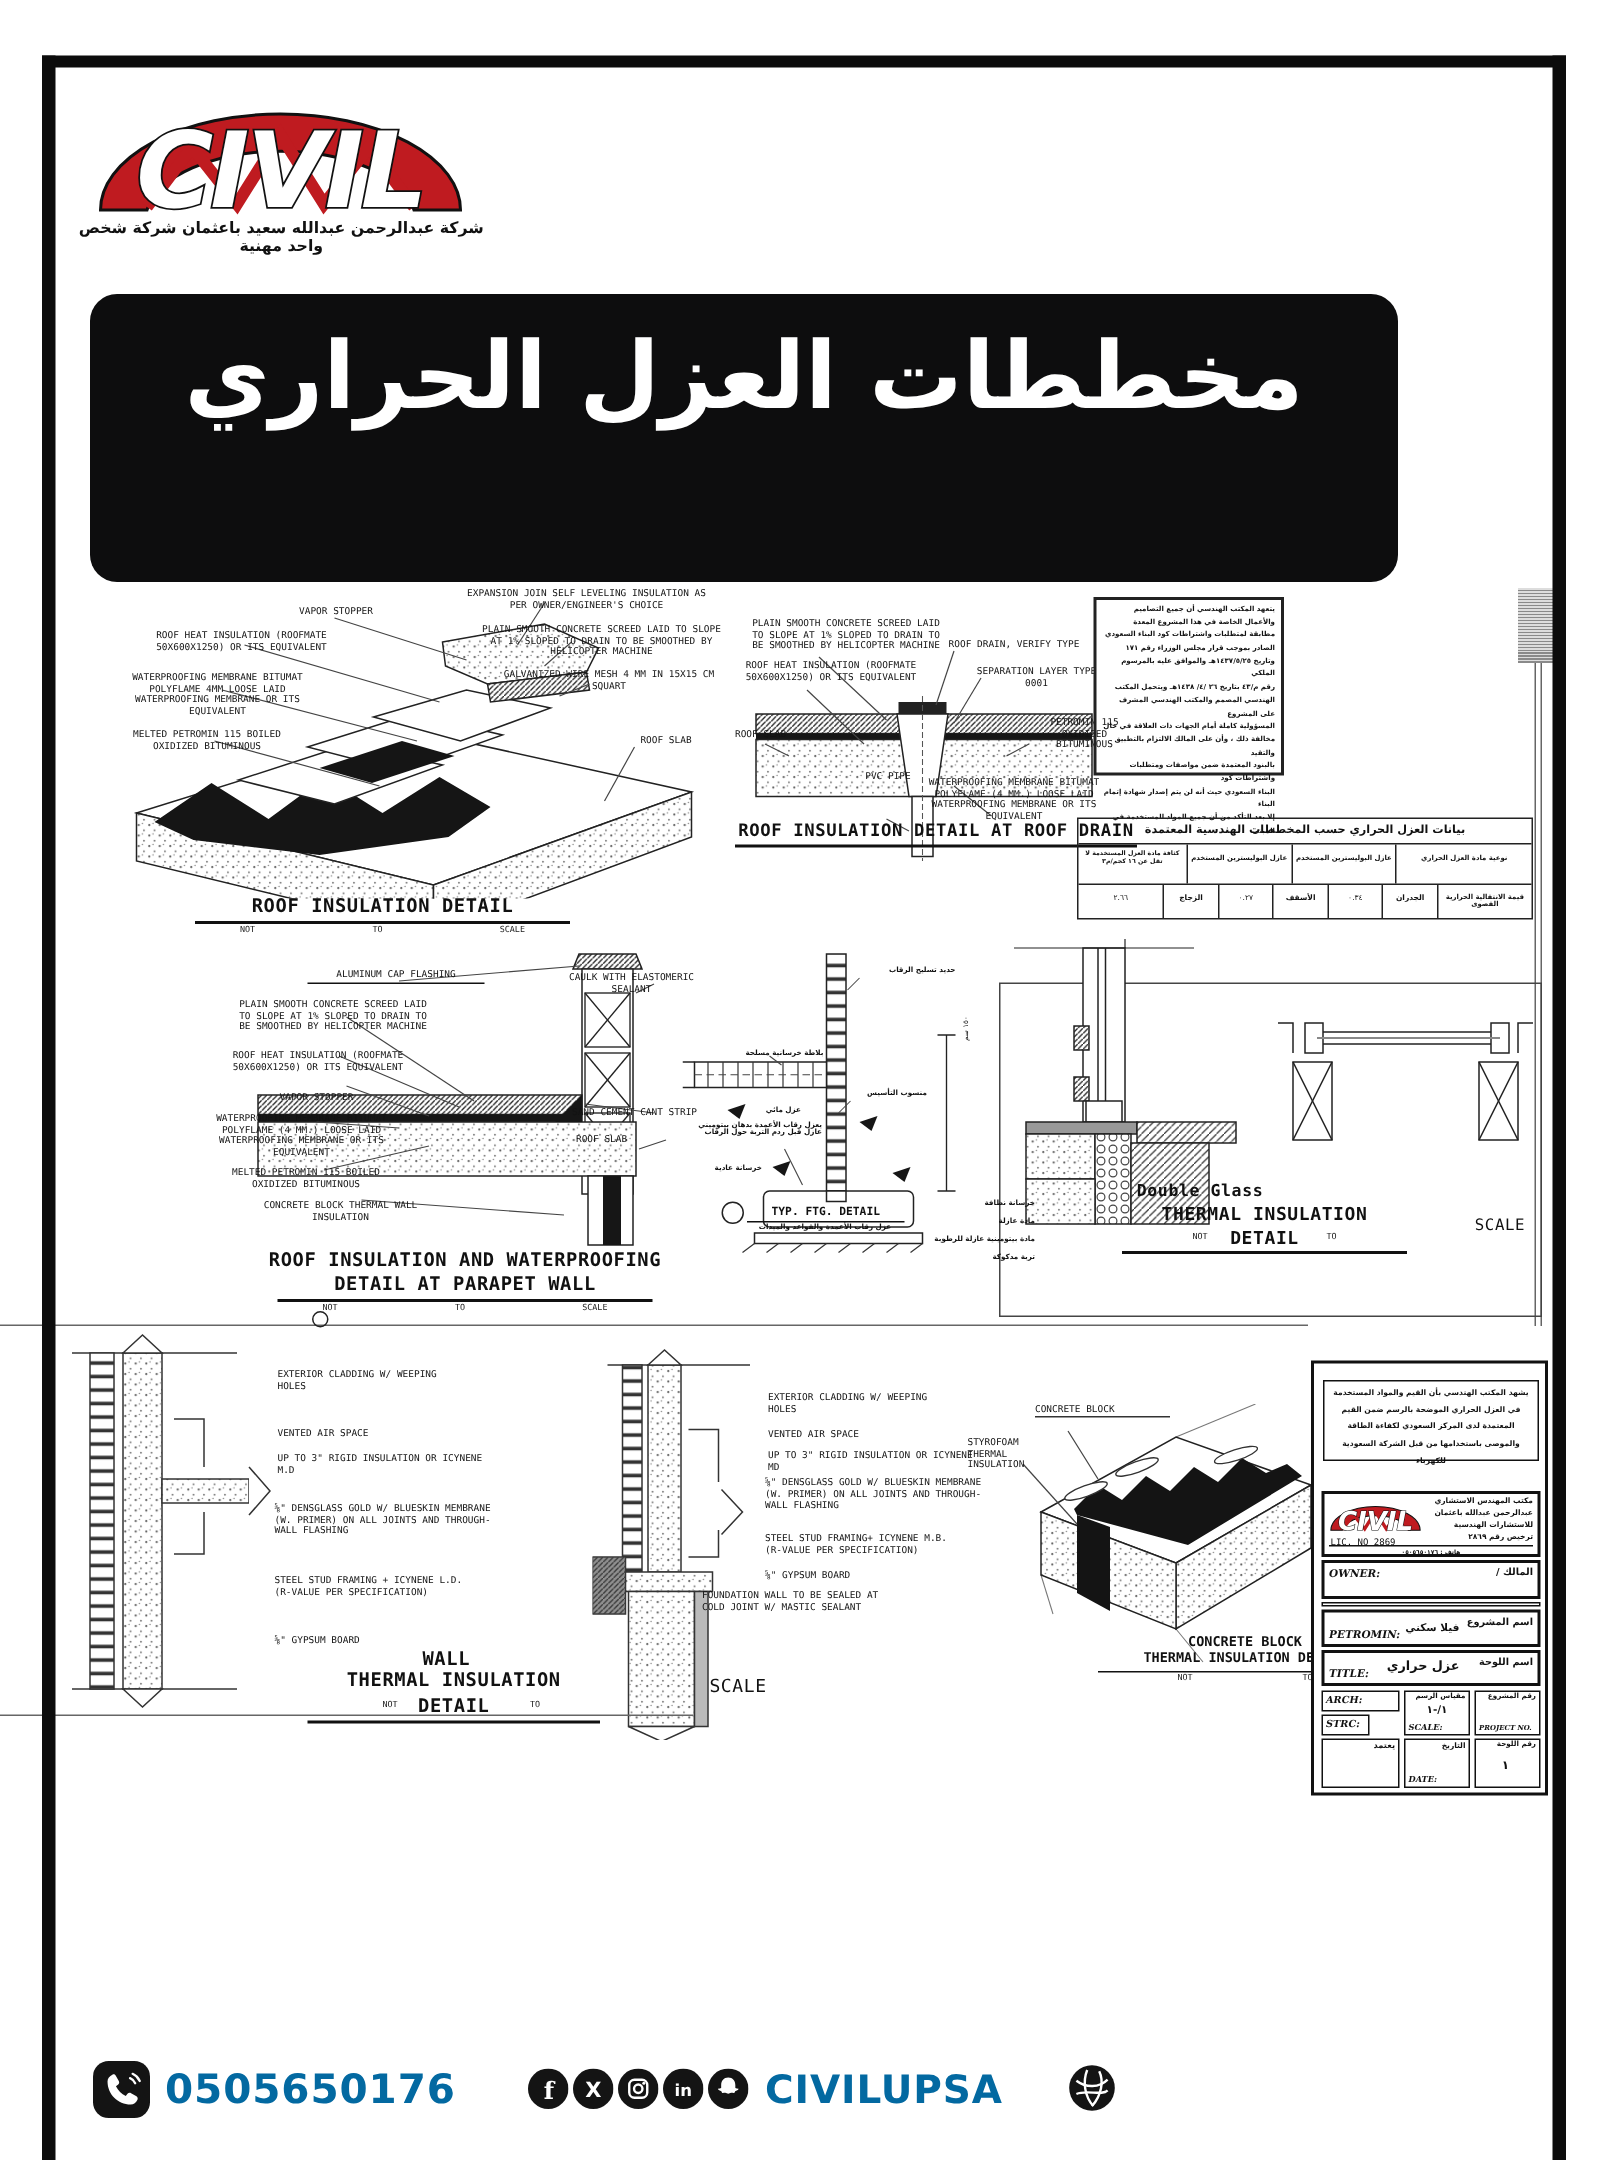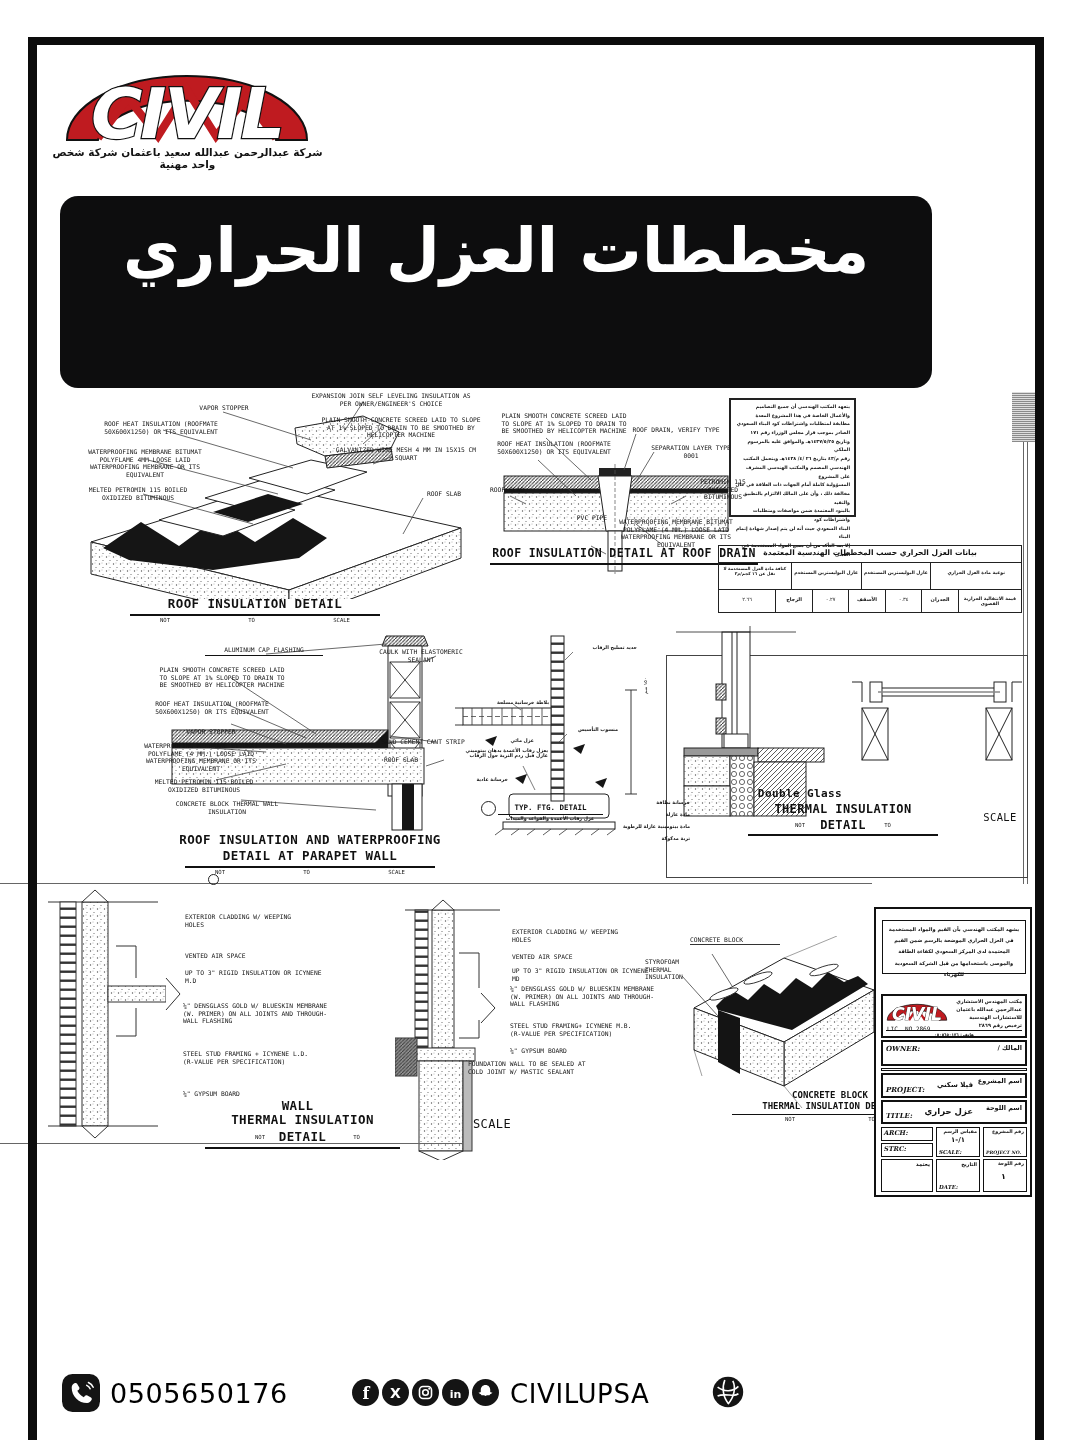--- a/index.html
+++ b/index.html
@@ -10,21 +10,21 @@
   .cadl{text-align:left}
   .t1{position:absolute;font:bold 12.5px/1.35 "DejaVu Sans Mono",monospace;letter-spacing:.4px;text-align:center;color:#111;z-index:3}
   .t2{position:absolute;font:bold 9px/1.3 "DejaVu Sans Mono",monospace;text-align:center;color:#111;z-index:3}
   .ul{border-bottom:2px solid #111;padding-bottom:1px}
   .nts{position:absolute;display:flex;justify-content:space-between;font:5.6px "DejaVu Sans Mono",monospace;color:#222;z-index:3}
   .ar{position:absolute;direction:rtl;font-family:"DejaVu Sans",sans-serif;color:#111;text-align:right;z-index:3}
   .arc{text-align:center}
   .kb{position:absolute;border:1.5px solid #111;box-sizing:border-box;background:#fff}
   .ken{position:absolute;font:italic bold 7px "DejaVu Serif",serif;color:#111}
   .kar{position:absolute;font:bold 6px "DejaVu Sans",sans-serif;direction:rtl;color:#111;text-align:right}
-  .ft{position:absolute;font-family:"DejaVu Sans",sans-serif;font-weight:400;color:#000000;letter-spacing:.6px}
+  .ft{position:absolute;font-family:"DejaVu Sans",sans-serif;font-weight:700;color:#0369a1;letter-spacing:.6px}
   .line{position:absolute;background:#666;z-index:1}
   svg{display:block}
   .ico{position:absolute}
 </style>
 </head>
 <body>
 
 <div id="stage">
 
   <svg width="0" height="0" style="position:absolute">
@@ -439,33 +439,33 @@
       <div class="kar" style="right:3px;top:18px;font-size:5px">للاستشارات الهندسية</div>
       <div class="kar" style="right:3px;top:26px;font-size:5px">ترخيص رقم ٢٨٦٩</div>
       <div class="kar" style="right:3px;top:34px;left:3px;font-size:4px;text-align:center;border-top:.8px solid #111;padding-top:1px">هاتف : ٠٥٠٥٦٥٠١٧٦</div>
     </div>
     <div class="kb" style="left:5px;top:131px;width:146px;height:26px;border-width:2px">
       <div class="ken" style="left:3px;top:2px">OWNER:</div>
       <div class="kar" style="right:3px;top:2px;font-size:6.5px">المالك /</div>
     </div>
     <div class="kb" style="left:5px;top:159px;width:146px;height:3px;border-width:1px"></div>
     <div class="kb" style="left:5px;top:164px;width:146px;height:25px;border-width:2px">
-      <div class="ken" style="left:3px;bottom:2px">PROJECT:</div>
+      <div class="ken" style="left:3px;bottom:2px">PETROMIN:</div>
       <div class="kar" style="right:3px;top:2px;font-size:6.5px">اسم المشروع</div>
       <div class="kar" style="right:52px;top:6px;font-size:7px;font-weight:bold">فيلا سكني</div>
     </div>
     <div class="kb" style="left:5px;top:191px;width:146px;height:24px;border-width:2px">
       <div class="ken" style="left:3px;bottom:2px">TITLE:</div>
       <div class="kar" style="right:3px;top:2px;font-size:6.5px">اسم اللوحة</div>
       <div class="kar" style="right:52px;top:4px;font-size:8.5px;font-weight:bold">عزل حراري</div>
     </div>
     <div class="kb" style="left:5px;top:218px;width:52px;height:14px">
       <div class="ken" style="left:2px;top:1px;font-size:6.5px">ARCH:</div>
     </div>
-    <div class="kb" style="left:5px;top:234px;width:52px;height:14px">
+    <div class="kb" style="left:5px;top:234px;width:32px;height:14px">
       <div class="ken" style="left:2px;top:1px;font-size:6.5px">STRC:</div>
     </div>
     <div class="kb" style="left:5px;top:250px;width:52px;height:33px">
       <div class="kar" style="right:2px;top:1px;font-size:5.5px">يعتمد</div>
     </div>
     <div class="kb" style="left:60px;top:218px;width:44px;height:30px">
       <div class="kar" style="right:2px;top:1px;font-size:4.8px">مقياس الرسم</div>
       <div class="kar" style="right:14px;top:8px;font-size:7px;font-weight:bold">١/-١</div>
       <div class="ken" style="left:2px;bottom:1px;font-size:5.5px">SCALE:</div>
     </div>

